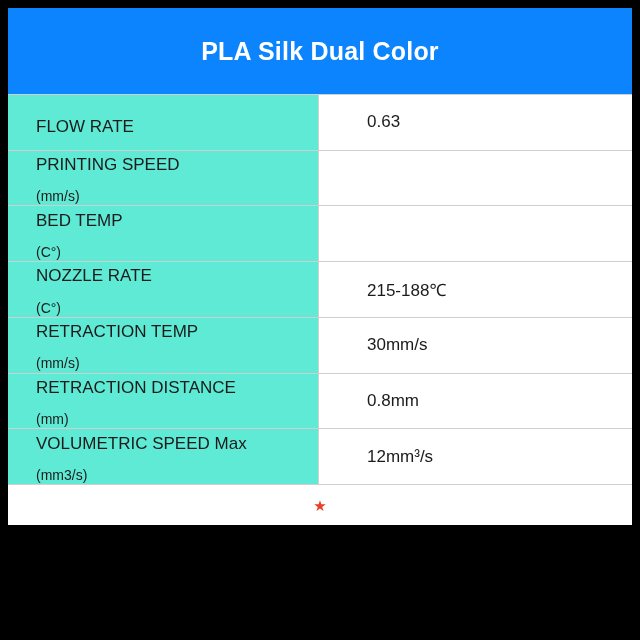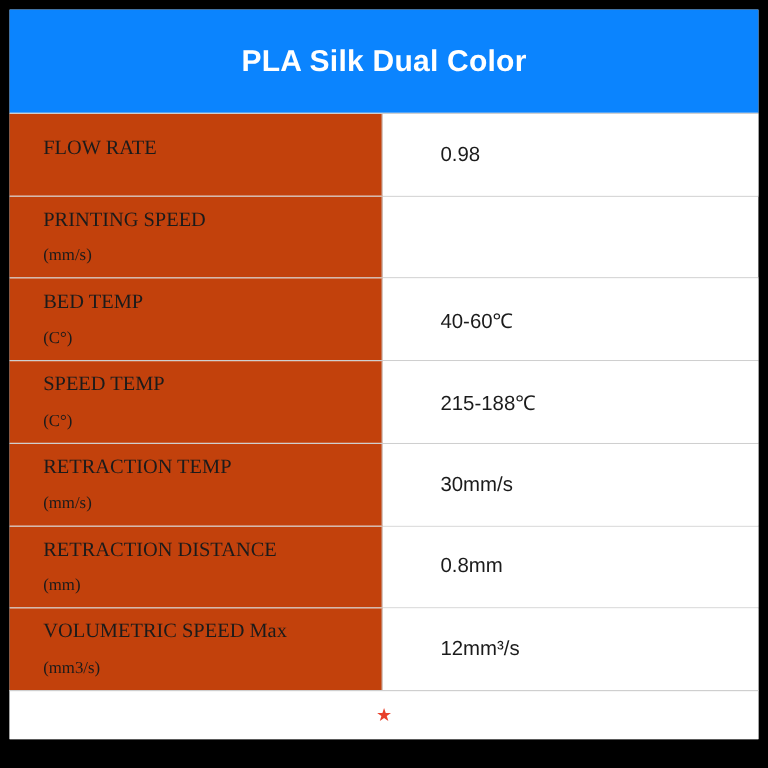--- a/index.html
+++ b/index.html
@@ -11,21 +11,21 @@
     width: 640px;
     height: 640px;
     font-family: "Liberation Sans", sans-serif;
     overflow: hidden;
   }
   .card {
     position: absolute;
     left: 8px;
     top: 8px;
     width: 624px;
-    height: 608px;
+    height: 517px;
     background: #ffffff;
     display: flex;
     flex-direction: column;
     box-sizing: border-box;
   }
   .header {
     height: 86px;
     flex: 0 0 86px;
     background: #0b84fe;
     color: #ffffff;
@@ -48,28 +48,27 @@
     flex: 1 1 0;
     display: flex;
     border-bottom: 1px solid #cfcfcf;
     min-height: 0;
   }
   .row:last-child {
     border-bottom: none;
   }
   .cell-label {
     flex: 0 0 311px;
-    background: #c2410c;
+    background: #5eead4;
     border-right: 1px solid #cfcfcf;
     display: flex;
     flex-direction: column;
-    justify-content: center;
+    justify-content: flex-end;
     padding: 0 0 0 28px;
     box-sizing: border-box;
-    font-family: Liberation Serif, serif;
   }
   .cell-value {
     flex: 1 1 auto;
     background: #ffffff;
     display: flex;
     align-items: center;
     padding: 0 0 0 48px;
     box-sizing: border-box;
   }
   .label-main {
@@ -117,44 +116,41 @@
   </div>
 
   <div class="spec-table">
 
     <div class="row">
       <div class="cell-label">
         <span class="label-main">FLOW RATE</span>
         <span class="label-unit"></span>
       </div>
       <div class="cell-value">
-        <span class="value-text">0.98</span>
+        <span class="value-text">0.63</span>
       </div>
     </div>
 
     <div class="row">
       <div class="cell-label">
         <span class="label-main">PRINTING SPEED</span>
         <span class="label-unit">(mm/s)</span>
       </div>
     </div>
 
     <div class="row">
       <div class="cell-label">
         <span class="label-main">BED TEMP</span>
         <span class="label-unit">(C°)</span>
       </div>
-      <div class="cell-value">
-        <span class="value-text">40-60℃</span>
-      </div>
     </div>
 
     <div class="row">
       <div class="cell-label">
-        <span class="label-main">SPEED TEMP</span>
+        <span class="label-main">NOZZLE RATE</span>
         <span class="label-unit">(C°)</span>
       </div>
       <div class="cell-value">
         <span class="value-text">215-188℃</span>
       </div>
     </div>
 
     <div class="row">
       <div class="cell-label">
         <span class="label-main">RETRACTION TEMP</span>

